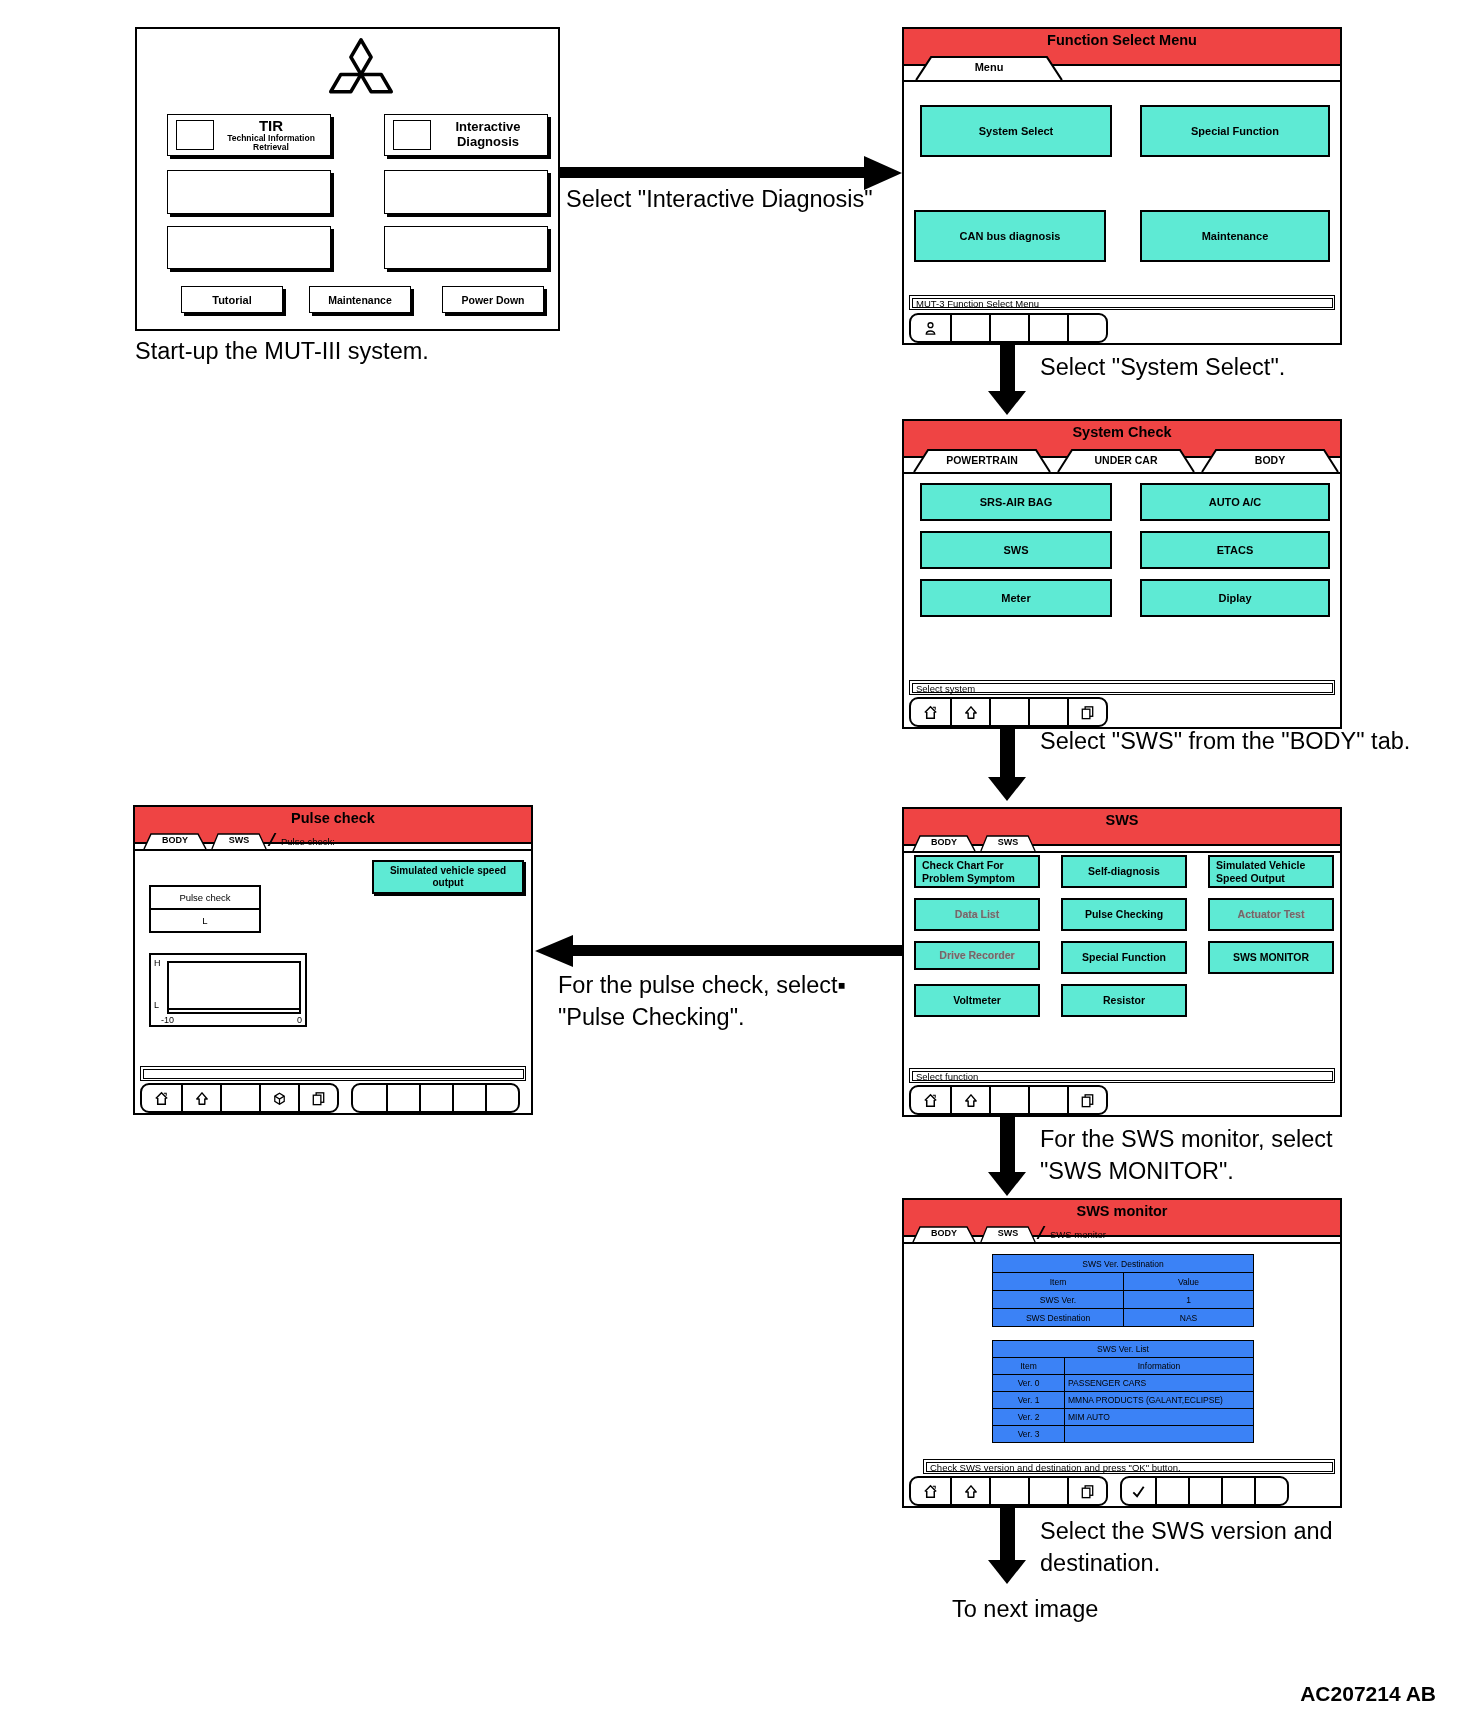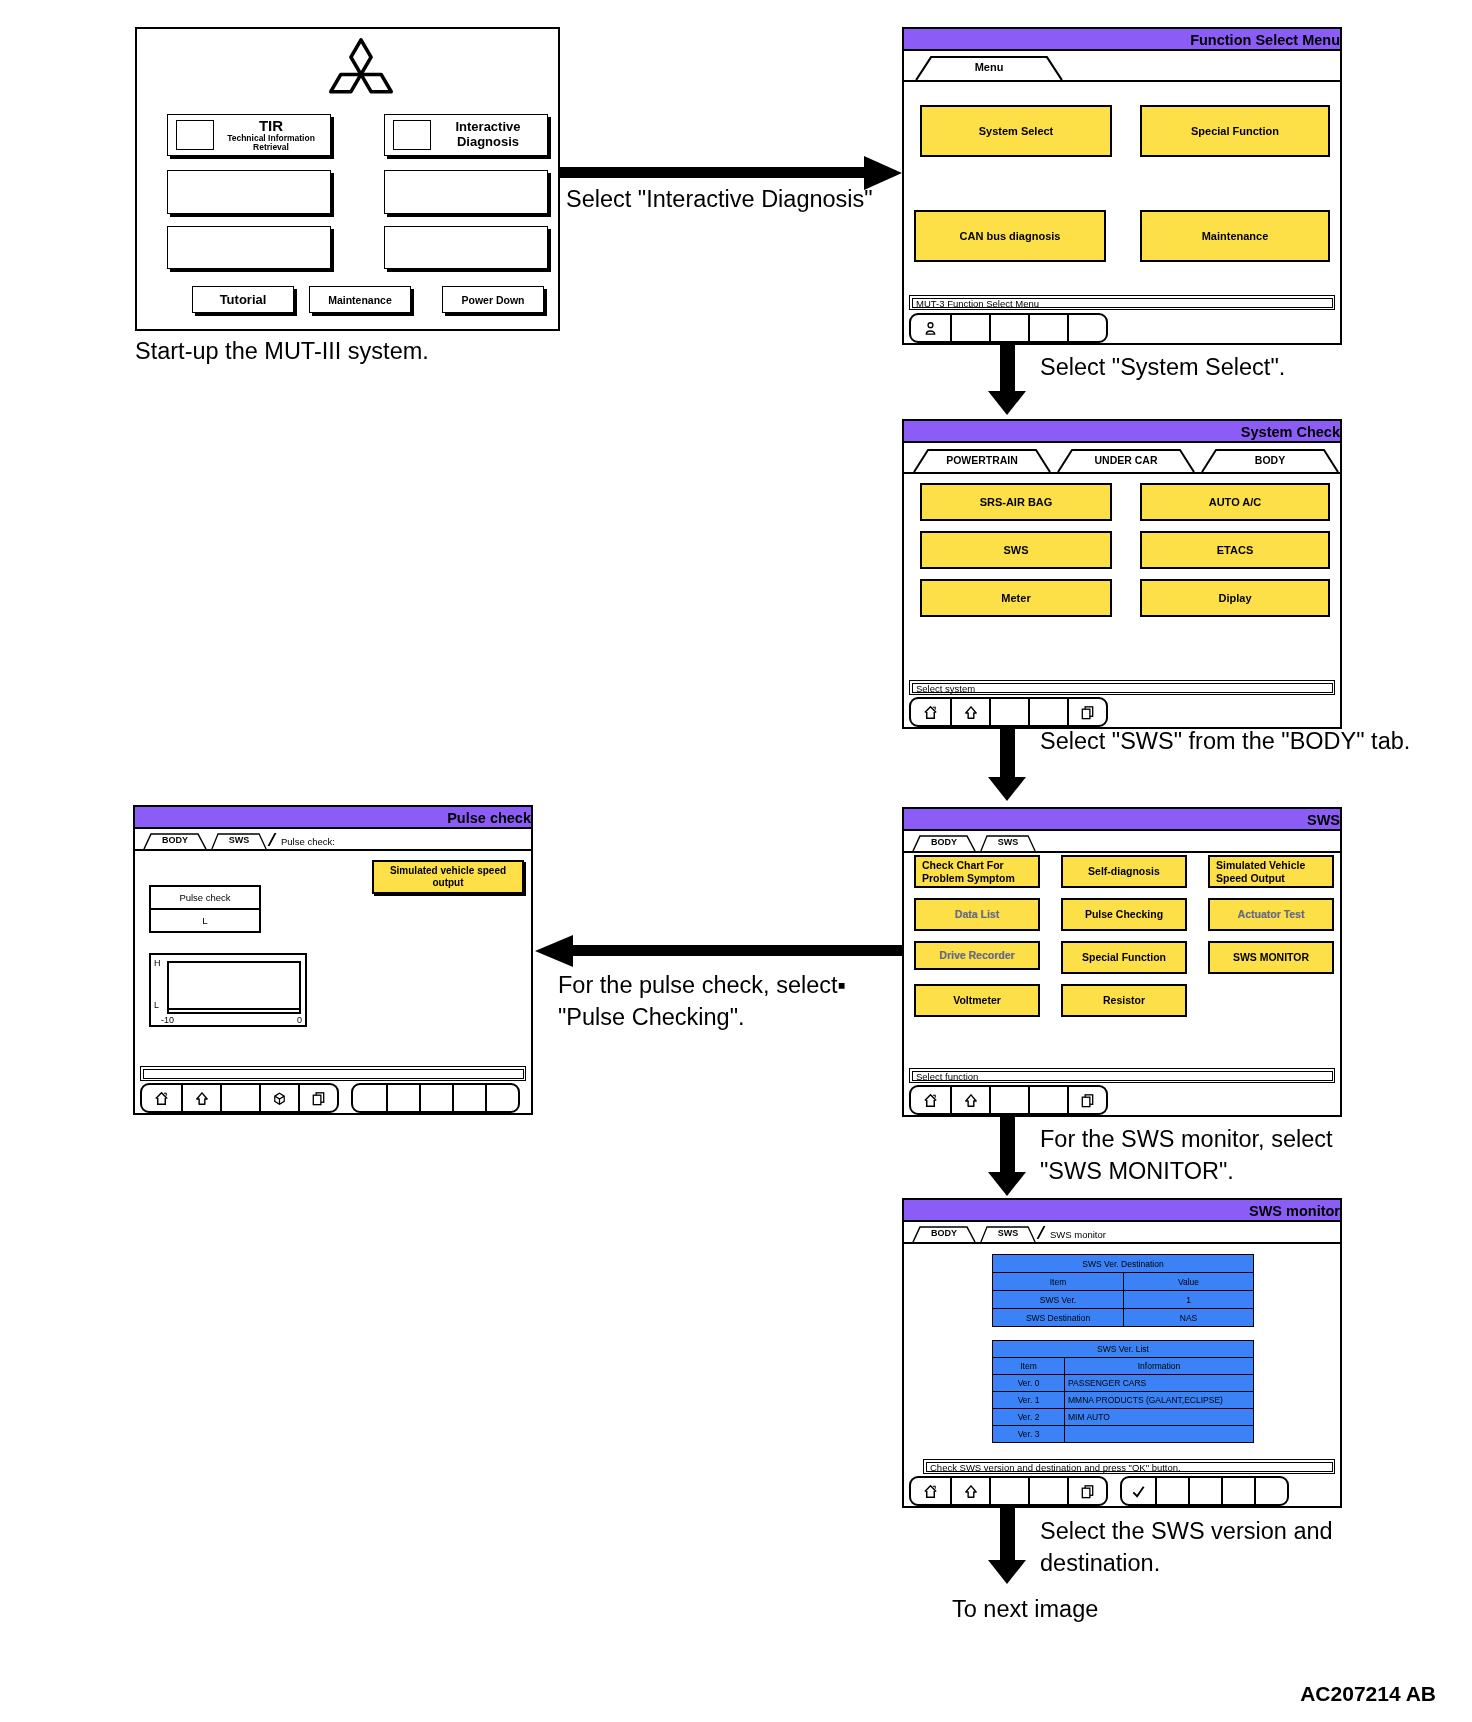--- a/index.html
+++ b/index.html
@@ -1,24 +1,24 @@
 <!DOCTYPE html>
 <html><head>
 <meta charset="utf-8">
 <style>
   *{margin:0;padding:0;box-sizing:border-box}
   body{background:#fff;font-family:"Liberation Sans",sans-serif;color:#000}
   .canvas{position:relative;width:1472px;height:1722px;background:#fff;overflow:hidden}
 
   .win{position:absolute;border:2px solid #000;background:#fff}
-  .title{position:absolute;left:0;right:0;top:0;height:22px;line-height:22px;text-align:right;
-         font-weight:bold;font-size:14.5px;border-bottom:2px solid #000;background:#8b5cf6}
+  .title{position:absolute;left:0;right:0;top:0;height:37px;line-height:22px;text-align:center;
+         font-weight:bold;font-size:14.5px;border-bottom:2px solid #000;background:#ef4444}
   .hline{position:absolute;left:0;right:0;height:2px;background:#000}
 
-  .btn{position:absolute;border:2px solid #000;background:#fde047;display:flex;align-items:center;
+  .btn{position:absolute;border:2px solid #000;background:#5eead4;display:flex;align-items:center;
        justify-content:center;text-align:center;font-weight:bold;font-size:11px;line-height:1.18;padding:1px 3px}
   .btn.left{justify-content:flex-start;text-align:left;padding-left:6px}
   .btn.dis{color:#6b6b6b;text-shadow:.7px 0 #b0b0b0}
 
   .b3d{position:absolute;border:1.5px solid #000;background:#fff;box-shadow:3px 3px 0 #000;
        display:flex;align-items:center;justify-content:center;font-weight:bold}
   .iconbox{position:absolute;left:8px;top:5px;width:38px;height:30px;border:1.5px solid #000;background:#fff}
 
   .ttab{position:absolute;line-height:24px}
   .ttab svg{position:absolute;left:0;top:0;width:100%;height:100%}
@@ -57,21 +57,21 @@
   #w-mon{left:902px;top:1198px;width:440px;height:310px}
 
   
   #su-logo{position:absolute;left:188px;top:8px;width:72px;height:66px}
   #su-tir{left:30px;top:85px;width:164px;height:42px}
   #su-diag{left:247px;top:85px;width:164px;height:42px}
   #su-e1{left:30px;top:141px;width:164px;height:44px}
   #su-e2{left:247px;top:141px;width:164px;height:44px}
   #su-e3{left:30px;top:197px;width:164px;height:43px}
   #su-e4{left:247px;top:197px;width:164px;height:43px}
-  #su-tut{left:55px;top:257px;width:102px;height:27px;font-size:13px}
+  #su-tut{left:44px;top:257px;width:102px;height:27px;font-size:11px}
   #su-mnt{left:172px;top:257px;width:102px;height:27px;font-size:10.5px}
   #su-pwr{left:305px;top:257px;width:102px;height:27px;font-size:10.5px}
   .tirtxt{margin-left:44px;flex:1;display:flex;flex-direction:column;align-items:center;line-height:1.05}
   .tirtxt .big{font-size:15px}
   .tirtxt .sml{font-size:8.5px;font-weight:bold}
   .diagtxt{margin-left:44px;flex:1;display:flex;flex-direction:column;align-items:center;font-size:13px;line-height:1.12}
 
   
   #fsm-tab{left:10px;top:26px;width:150px;height:25px;line-height:25px}
   #fsm-tab .tl{font-size:11px}

